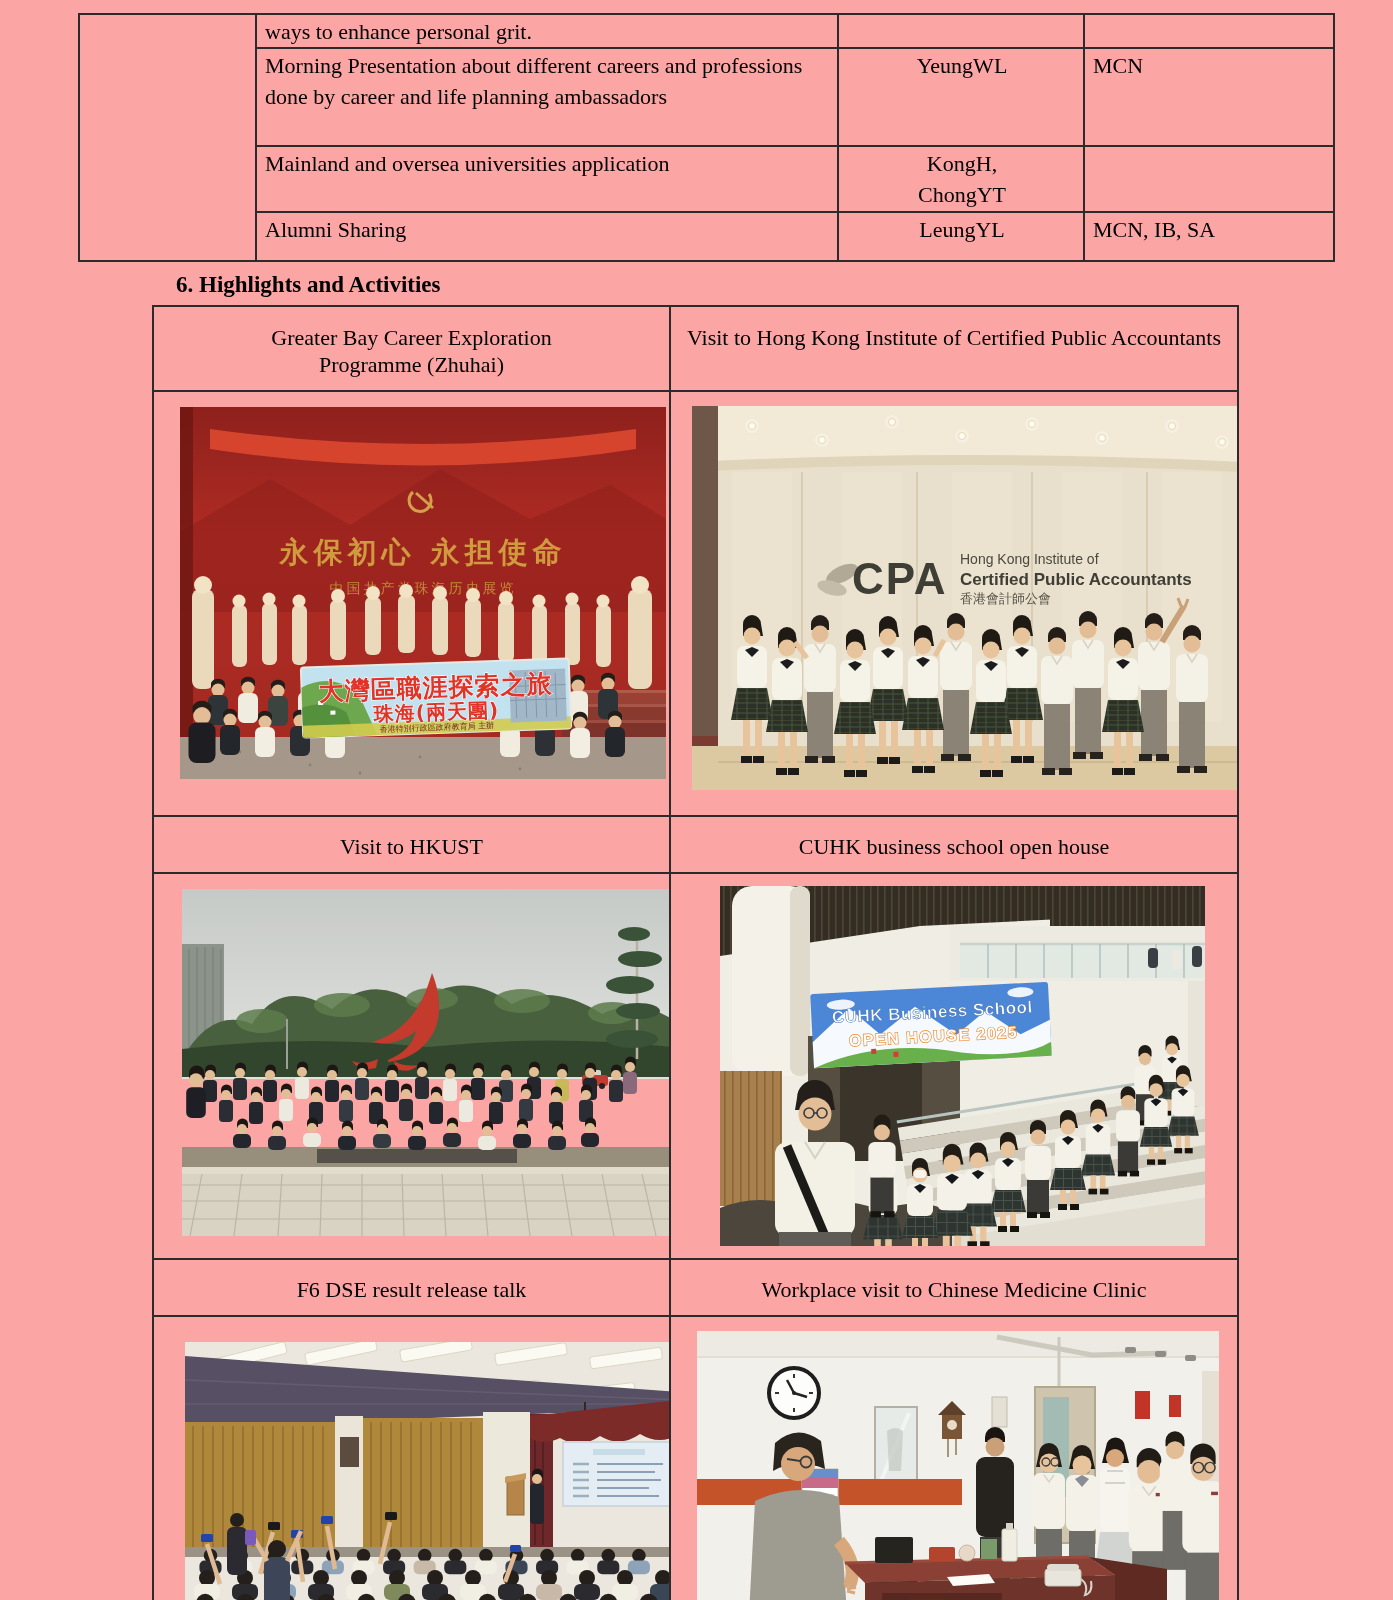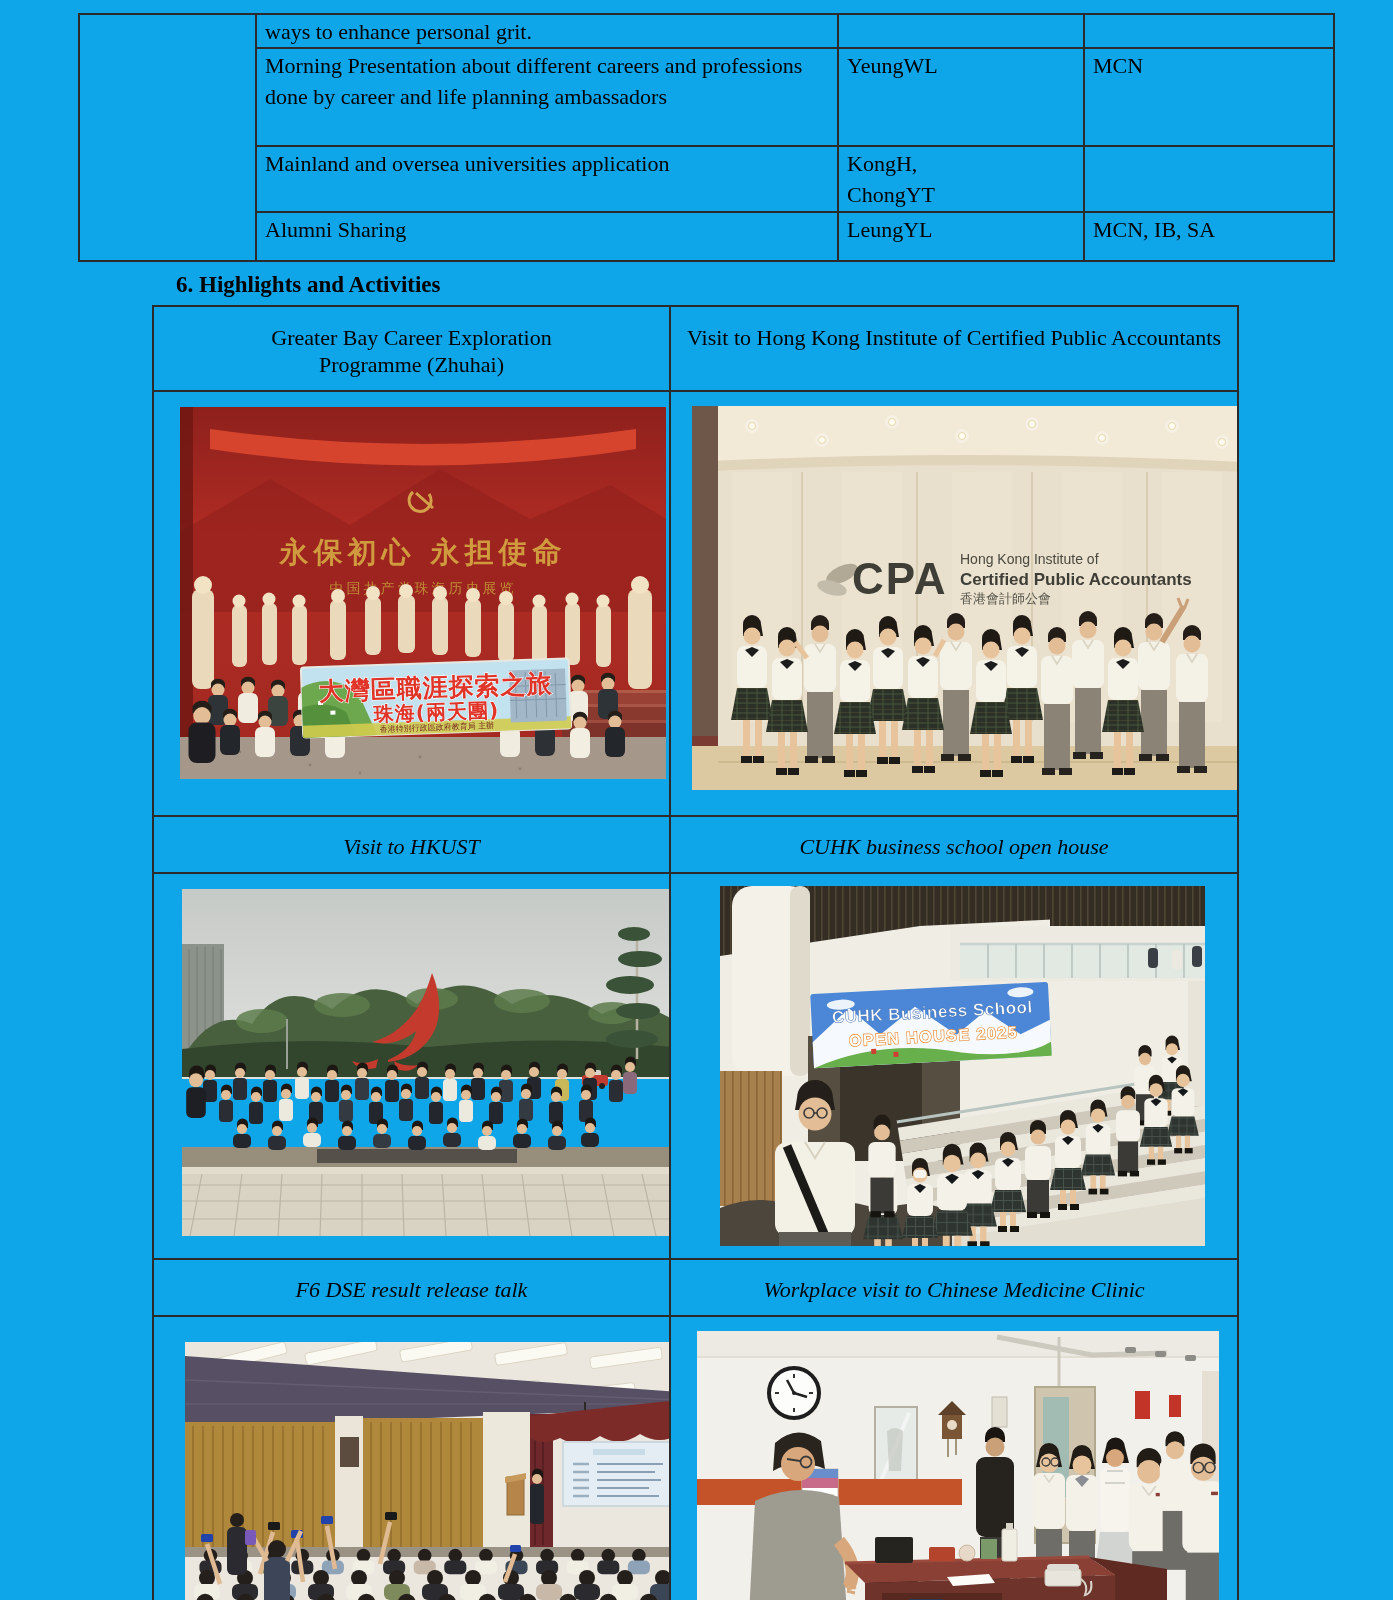--- a/index.html
+++ b/index.html
@@ -1,30 +1,30 @@
 <!DOCTYPE html>
 <html><head>
 <meta charset="utf-8">
 <style>
   html,body{margin:0;padding:0;background:#ffffff;}
-  #page{position:relative;width:1393px;height:1600px;background:#0ea5e9;overflow:hidden;
+  #page{position:relative;width:1393px;height:1600px;background:#fca5a5;overflow:hidden;
         font-family:"Liberation Serif", serif;color:#000;}
   
   #schedule{position:absolute;left:78px;top:13px;width:1255px;border-collapse:collapse;table-layout:fixed;}
   #schedule td{border:2px solid #2b2b2b;vertical-align:top;font-size:22px;line-height:31px;
                padding:1px 6px 0 8px;overflow:hidden;}
-  #schedule td.staff{white-space:pre-line;}
+  #schedule td.staff{white-space:pre-line;text-align:center;}
   
   #heading{position:absolute;left:176px;top:272px;font-size:23px;font-weight:bold;}
   
   #highlights{position:absolute;left:152px;top:305px;width:1085px;border-collapse:collapse;table-layout:fixed;}
   #highlights td{border:2px solid #2b2b2b;vertical-align:top;padding:12px;overflow:hidden;}
   .cap{font-size:22px;line-height:27px;text-align:center;}
   .cap .inner{margin:5px auto 0 auto;}
-  .cap1l .inner{margin-top:4px;font-style:italic;}
+  .cap1l .inner{margin-top:4px;}
   .photo{display:block;}
   .photo svg{display:block;}
   text{user-select:none;}
 </style>
 </head>
 <body>
 
 <div id="page">
 
   <table id="schedule">

